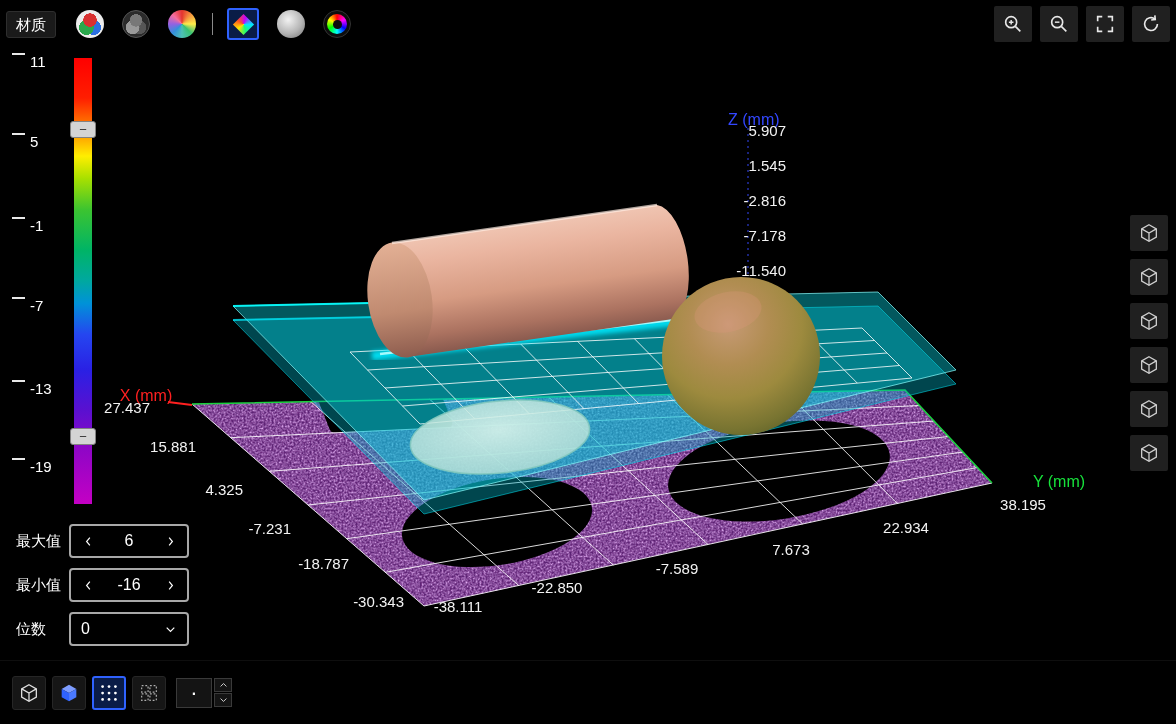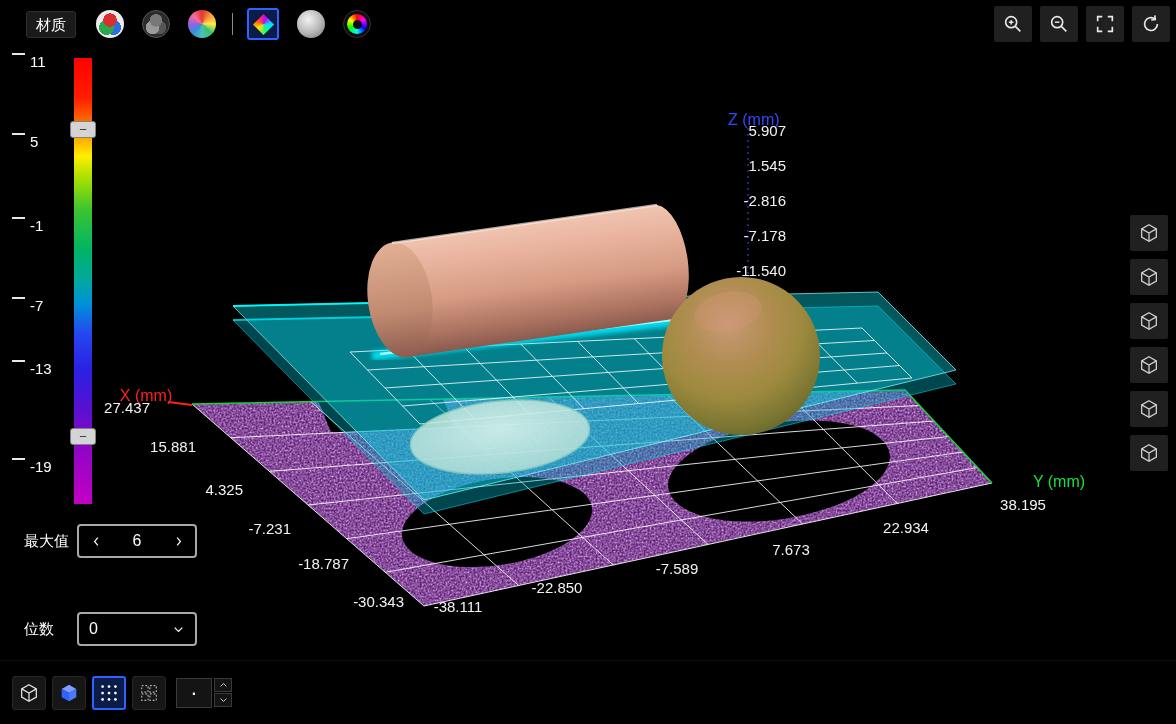--- a/index.html
+++ b/index.html
@@ -5,21 +5,21 @@
   *{box-sizing:border-box;margin:0;padding:0}
   html,body{width:1176px;height:724px;background:#000;overflow:hidden}
   body{font-family:"Liberation Sans","DejaVu Sans",sans-serif;position:relative;color:#fff}
 
   .scene{position:absolute;left:0;top:0;z-index:1}
   .scene text{font-family:"Liberation Sans","DejaVu Sans",sans-serif}
   .tick{fill:#f2f2f2;font-size:15px}
 
   
   .topbar{position:absolute;top:0;left:0;right:0;height:48px;display:flex;align-items:center;z-index:10;background:#000}
-  .material-btn{margin-left:26px;padding:5px 9px;background:#1a1a1a;border:1px solid #2e2e2e;border-radius:3px;color:#fff;font-size:15px;line-height:1;cursor:pointer}
+  .material-btn{margin-left:6px;padding:5px 9px;background:#1a1a1a;border:1px solid #2e2e2e;border-radius:3px;color:#fff;font-size:15px;line-height:1;cursor:pointer}
   .circle-icon{width:28px;height:28px;border-radius:50%;flex:none;cursor:pointer}
   .ml20{margin-left:20px}.ml18{margin-left:18px}
   #ic-rgb{background:radial-gradient(circle at 50% 36%,#d83030 0 29%,transparent 30%),radial-gradient(circle at 37% 63%,#2aa84c 0 29%,transparent 30%),radial-gradient(circle at 63% 63%,#2a6fe0 0 29%,transparent 30%),#ececec}
   #ic-gray{background:radial-gradient(circle at 50% 36%,#787878 0 29%,transparent 30%),radial-gradient(circle at 37% 63%,#9a9a9a 0 29%,transparent 30%),radial-gradient(circle at 63% 63%,#565656 0 29%,transparent 30%),#2b2b2b;border:1px solid #555}
   #ic-mosaic{background:conic-gradient(#e3342f,#f6993f,#ffed4a,#38c172,#4dc0b5,#3490dc,#9561e2,#f66d9b,#e3342f)}
   #ic-facet{background:radial-gradient(circle at 40% 35%,#f2f2f2,#b5b5b5 55%,#6f6f6f)}
   #ic-wheel{background:#0d0d0d;display:flex;align-items:center;justify-content:center;border:1px solid #333}
   .wheel-ring{width:20px;height:20px;border-radius:50%;background:conic-gradient(#f00,#f0f,#00f,#0ff,#0f0,#ff0,#f00);display:flex;align-items:center;justify-content:center}
   .wheel-hole{width:9px;height:9px;border-radius:50%;background:#0d0d0d}
   .vsep{width:1px;height:22px;background:#8a8a8a;margin-left:16px;flex:none}
@@ -39,21 +39,21 @@
   .colorbar{position:absolute;left:0;top:0;width:210px;height:724px;z-index:9;pointer-events:none}
   .colorbar > *{pointer-events:auto}
   .cbar-gradient{position:absolute;left:74px;top:58px;width:18px;height:446px;
     background:linear-gradient(to bottom,#ff0000 0%,#ff1e00 9%,#ff8800 16%,#ffee00 22%,#a8e000 27%,#3cc430 34%,#00b465 43%,#00a8a0 50%,#0092d8 55%,#2546f0 62%,#2a20e4 70%,#5a10d0 79%,#8c06c6 87%,#c400c4 100%)}
   .cbar-tick{position:absolute;left:12px;height:20px;display:flex;align-items:flex-start}
   .tick-line{display:inline-block;width:13px;height:2px;background:#e8e8e8;margin-right:5px}
   .tick-text{font-size:15px;color:#fff}
   .cbar-handle{position:absolute;left:70px;width:26px;height:17px;background:#d4d4d4;border:1px solid #828282;border-radius:3px;color:#333;font-size:13px;line-height:13px;display:flex;align-items:center;justify-content:center;cursor:grab}
 
   
-  .range-controls{position:absolute;left:10px;top:0;width:210px;height:512px;z-index:9;pointer-events:none}
+  .range-controls{position:absolute;left:2px;top:0;width:210px;height:512px;z-index:9;pointer-events:none}
   .ctrl-row{position:absolute;left:0;width:200px;height:34px;pointer-events:auto}
   .ctrl-label{position:absolute;left:14px;top:8px;font-size:15px;color:#fff}
   .stepper,.dropdown{position:absolute;left:67px;width:120px;height:34px;border:2px solid #a8a8a8;border-radius:4px;background:#000;display:flex;align-items:center;justify-content:space-between;padding:0 8px}
   .step-btn{background:none;border:0;color:#fff;width:18px;height:24px;display:flex;align-items:center;justify-content:center;cursor:pointer}
   .step-value,.dd-value{font-size:16px;color:#fff}
   .dropdown{padding:0 10px;cursor:pointer}
 
   
   .bottombar{position:absolute;left:0;right:0;bottom:0;height:64px;display:flex;align-items:center;background:#000;z-index:10;border-top:1px solid #0e0e0e}
   .bbtn{width:34px;height:34px;margin-left:6px;background:#161616;border:1px solid #262626;border-radius:3px;display:flex;align-items:center;justify-content:center;cursor:pointer;color:#e0e0e0}
@@ -325,21 +325,21 @@
       <span class="tick-text">5</span>
     </div>
   <div class="cbar-tick" style="top:217px">
       <span class="tick-line"></span>
       <span class="tick-text">-1</span>
     </div>
   <div class="cbar-tick" style="top:297px">
       <span class="tick-line"></span>
       <span class="tick-text">-7</span>
     </div>
-  <div class="cbar-tick" style="top:360px">
+  <div class="cbar-tick" style="top:380px">
       <span class="tick-line"></span>
       <span class="tick-text">-13</span>
     </div>
   <div class="cbar-tick" style="top:458px">
       <span class="tick-line"></span>
       <span class="tick-text">-19</span>
     </div>
   <div class="cbar-handle" style="top:121px">
       <span>−</span>
     </div>
@@ -358,20 +358,36 @@
           </svg>
         </button>
       <span class="step-value">6</span>
       <button class="step-btn">
           <svg class="ic12">
             <use href="#sym-chevr"></use>
           </svg>
         </button>
     </div>
   </div>
+  <div class="ctrl-row" style="top:568px">
+    <span class="ctrl-label">最小值</span>
+    <div class="stepper">
+      <button class="step-btn">
+          <svg class="ic12">
+            <use href="#sym-chevl"></use>
+          </svg>
+        </button>
+      <span class="step-value">-16</span>
+      <button class="step-btn">
+          <svg class="ic12">
+            <use href="#sym-chevr"></use>
+          </svg>
+        </button>
+    </div>
+  </div>
   <div class="ctrl-row" style="top:612px">
     <span class="ctrl-label">位数</span>
     <div class="dropdown">
       <span class="dd-value">0</span>
       <svg class="ic12">
           <use href="#sym-chevd"></use>
         </svg>
     </div>
   </div>
 </div>

